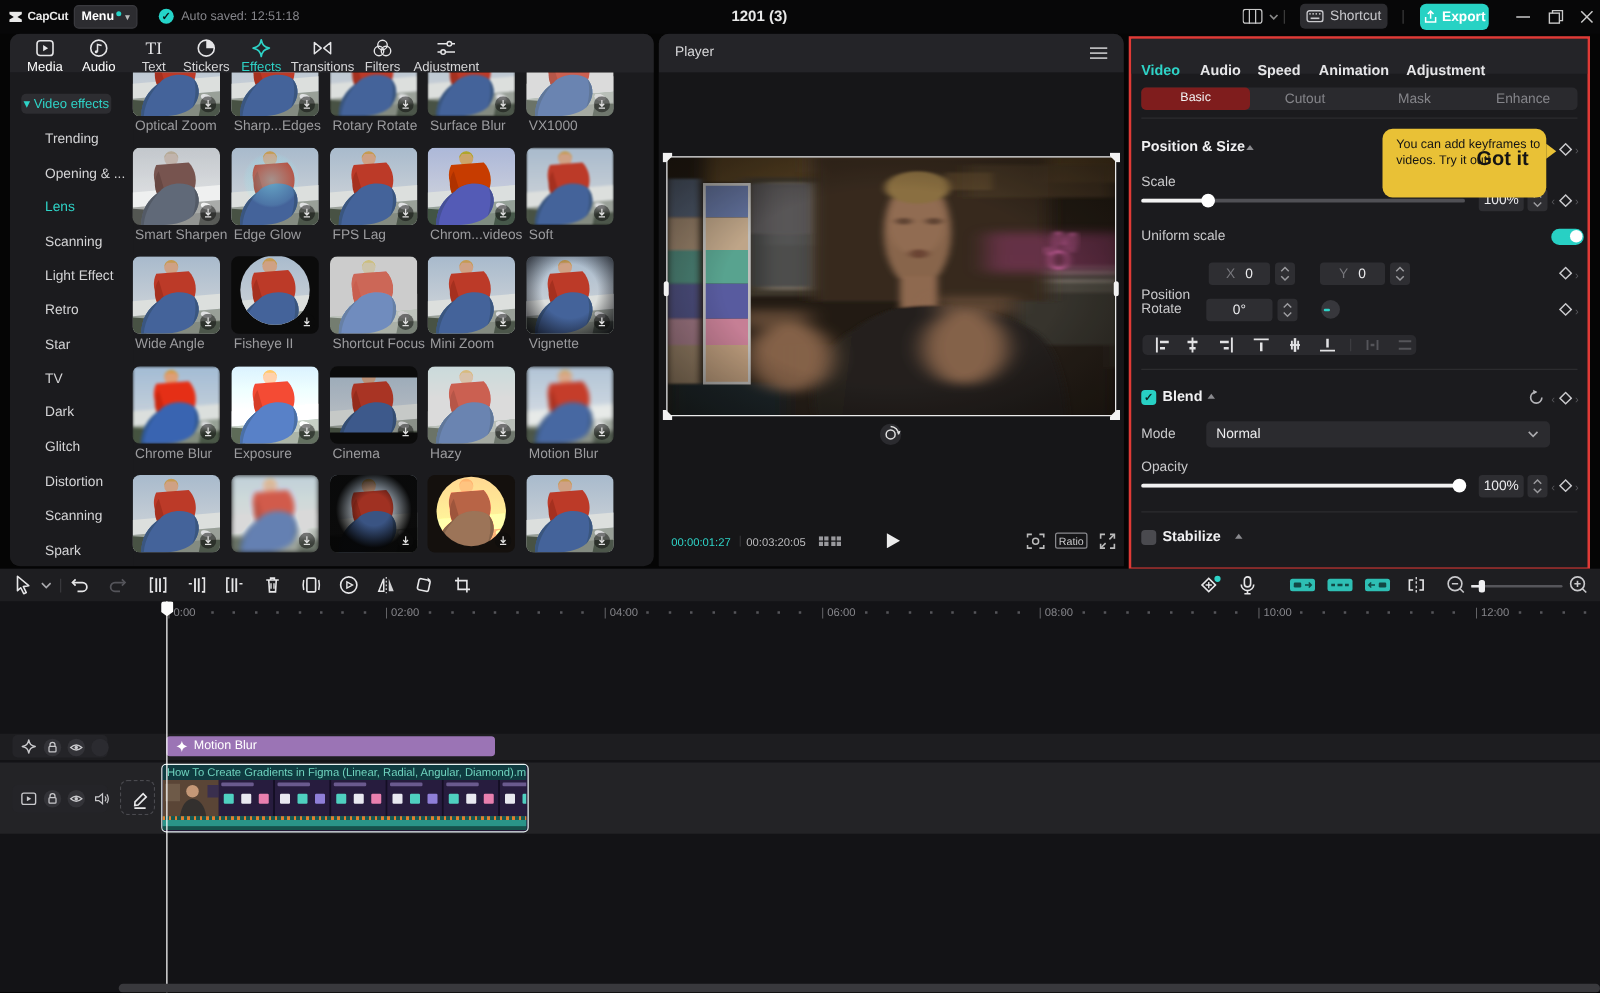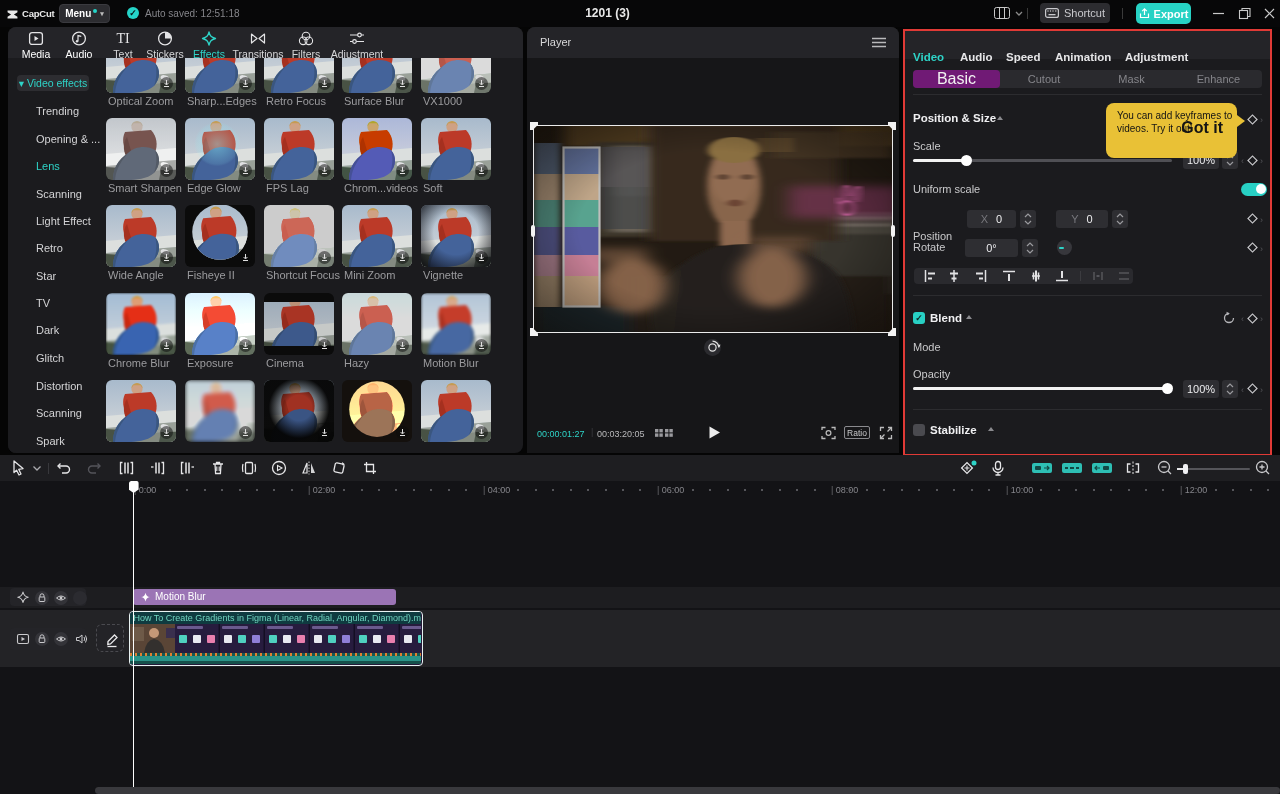--- a/index.html
+++ b/index.html
@@ -3,21 +3,21 @@
 <meta charset="utf-8">
 <style>
 * { margin:0; padding:0; box-sizing:border-box; }
 html,body { width:1280px; height:794px; background:#000; overflow:hidden;
   font-family:"Liberation Sans", sans-serif; }
 .abs { position:absolute; }
 #app { position:relative; width:1280px; height:794px; background:#050505; }
 
 
 #topbar { position:absolute; left:0; top:0; width:1280px; height:27px; background:#070708; }
-.logo { position:absolute; left:7px; top:8px; display:flex; align-items:flex-end; }
+.logo { position:absolute; left:7px; top:8px; display:flex; align-items:center; }
 .logo svg { margin-right:4px; }
 .logo span { color:#e9e9e9; font-size:9.5px; font-weight:bold; letter-spacing:-0.2px; }
 .menubtn { position:absolute; left:59px; top:4px; width:51px; height:19px; background:#2c2c30;
   border:1px solid #3a3a3f; border-radius:4px; color:#fff; font-size:10px; font-weight:bold;
   display:flex; align-items:center; justify-content:center; }
 .menubtn .dot { width:4px; height:4px; border-radius:2px; background:#25d4c8; margin-left:2px; margin-top:-6px;}
 .menubtn .car { color:#bbb; font-size:7px; margin-left:3px; }
 .autosave { position:absolute; left:127px; top:7px; display:flex; align-items:center; color:#85858a; font-size:10px; }
 .autosave .chk { width:12px; height:12px; border-radius:6px; background:#25d4c8; color:#081414;
   font-size:9px; line-height:12px; text-align:center; margin-right:6px; font-weight:bold;}
@@ -292,21 +292,21 @@
 <div class="tlabel" style="left:179px;top:36.5px">Sharp...Edges</div>
 <div class="thumb v-soft" style="left:256px;top:-27.5px;height:62px">
           <svg class="ph" width="70" height="62" viewBox="0 0 70 62">
             <use href="#guy"></use>
           </svg>
           <div class="ovl"></div>
           <svg class="dlsvg" width="13" height="13" viewBox="0 0 13 13">
             <use href="#dl"></use>
           </svg>
         </div>
-<div class="tlabel" style="left:258px;top:36.5px">Retro Focus</div>
+<div class="tlabel" style="left:258px;top:36.5px">Rotary Rotate</div>
 <div class="thumb v-soft" style="left:334px;top:-27.5px;height:62px">
           <svg class="ph" width="70" height="62" viewBox="0 0 70 62">
             <use href="#guy"></use>
           </svg>
           <div class="ovl"></div>
           <svg class="dlsvg" width="13" height="13" viewBox="0 0 13 13">
             <use href="#dl"></use>
           </svg>
         </div>
 <div class="tlabel" style="left:336px;top:36.5px">Surface Blur</div>
@@ -661,21 +661,21 @@
 
   <div class="panel" id="rightpanel">
    <div id="rp-in">
     <div class="phead" style="height:28px"></div>
     <div class="rtab" style="left:8px;color:#2ed3c7">Video</div>
     <div class="rtab" style="left:55px">Audio</div>
     <div class="rtab" style="left:101px">Speed</div>
     <div class="rtab" style="left:150px">Animation</div>
     <div class="rtab" style="left:220px">Adjustment</div>
     <div class="abs" style="left:8px;top:39px;width:349px;height:18px;background:#2a2a2e;border-radius:4px">
-      <div class="abs" style="left:0;top:0;width:87px;height:18px;background:#701a75;border-radius:4px;color:#f2f2f2;font-size:16px;text-align:center;line-height:18px">Basic</div>
+      <div class="abs" style="left:0;top:0;width:87px;height:18px;background:#7f1d1d;border-radius:4px;color:#f2f2f2;font-size:10px;text-align:center;line-height:18px">Basic</div>
       <div class="abs" style="left:87px;top:0;width:88px;color:#85858a;font-size:11px;text-align:center;line-height:18px">Cutout</div>
       <div class="abs" style="left:175px;top:0;width:87px;color:#85858a;font-size:11px;text-align:center;line-height:18px">Mask</div>
       <div class="abs" style="left:262px;top:0;width:87px;color:#85858a;font-size:11px;text-align:center;line-height:18px">Enhance</div>
     </div>
     <div class="rdiv" style="top:63px"></div>
 
     <div class="rhead" style="top:81px">Position &amp; Size</div>
     <div class="caret" style="left:92px;top:85px"></div>
 
     <div class="rlabel" style="top:109px">Scale</div>
@@ -762,20 +762,25 @@
 
     <div class="abs" style="left:8px;top:281px;width:12px;height:12px;border-radius:3px;background:#28d0c4;color:#0c2422;font-size:9px;line-height:12px;text-align:center;font-weight:bold">✓</div>
     <div class="rhead" style="left:25px;top:281px">Blend</div>
     <div class="caret" style="left:61px;top:284px"></div>
     <svg class="abs" style="left:317px;top:280px" width="14" height="14" viewBox="0 0 14 14">
           <path d="M11.5 7 A4.5 4.5 0 1 1 7 2.5" fill="none" stroke="#b5b5b9" stroke-width="1.3"></path>
           <path d="M4.5 0.8 L7.8 2.5 L4.8 4.6 Z" fill="#b5b5b9"></path>
         </svg>
 
     <div class="rlabel" style="top:310px">Mode</div>
+    <div class="abs" style="left:60px;top:306px;width:275px;height:21px;background:#2b2b2f;border-radius:4px;color:#ececee;font-size:11px;line-height:21px;padding-left:8px">Normal
+      <svg class="abs" style="right:9px;top:7px" width="9" height="7" viewBox="0 0 9 7">
+            <path d="M1 1.5 L4.5 5 L8 1.5" fill="none" stroke="#aaaaae" stroke-width="1.3"></path>
+          </svg>
+    </div>
 
     <div class="rlabel" style="top:337px">Opacity</div>
     <div class="track" style="left:8px;top:356px;width:257px"></div>
     <div class="fill" style="left:8px;top:356px;width:254px"></div>
     <div class="thumbc" style="left:257px;top:352px"></div>
     <div class="vbox" style="left:278px;top:348.5px;width:36px;height:18px;line-height:18px">100%</div>
     <div class="stepper" style="left:317px;top:348.5px;height:18px">
           <svg width="8" height="14" viewBox="0 0 8 14">
             <path d="M1 5 L4 2 L7 5 M1 9 L4 12 L7 9" fill="none" stroke="#9a9a9e" stroke-width="1.2"></path>
           </svg>

